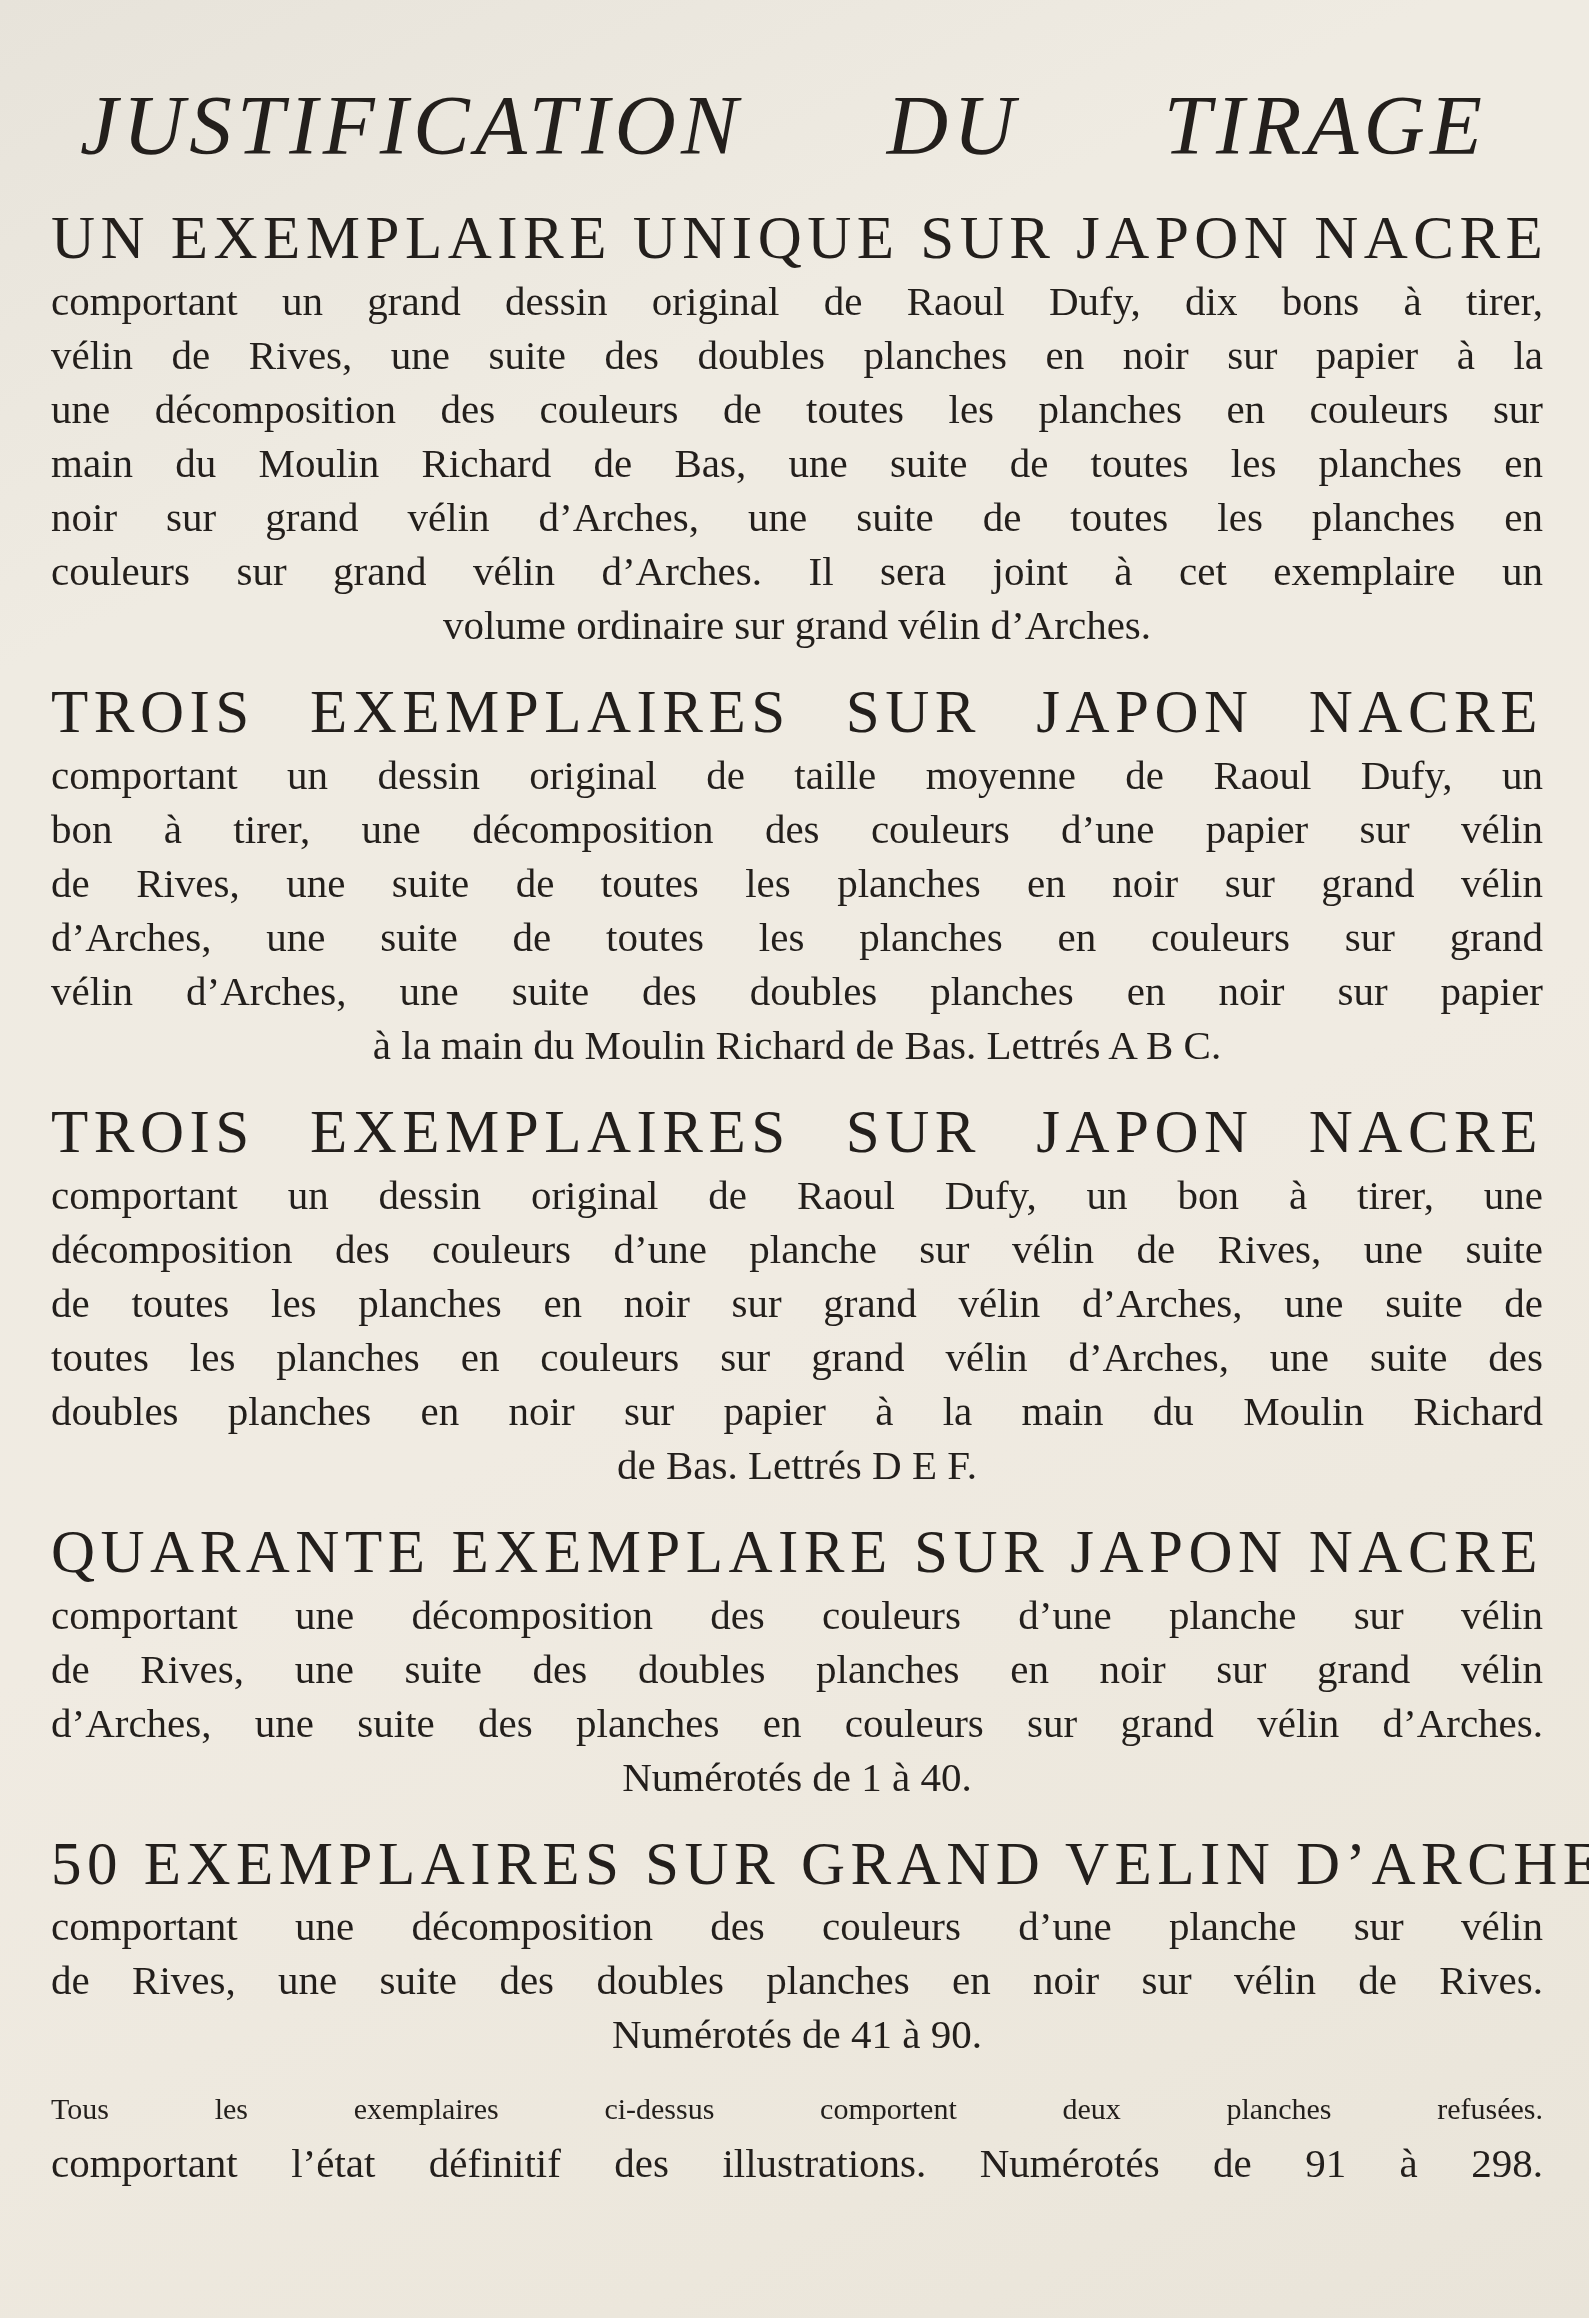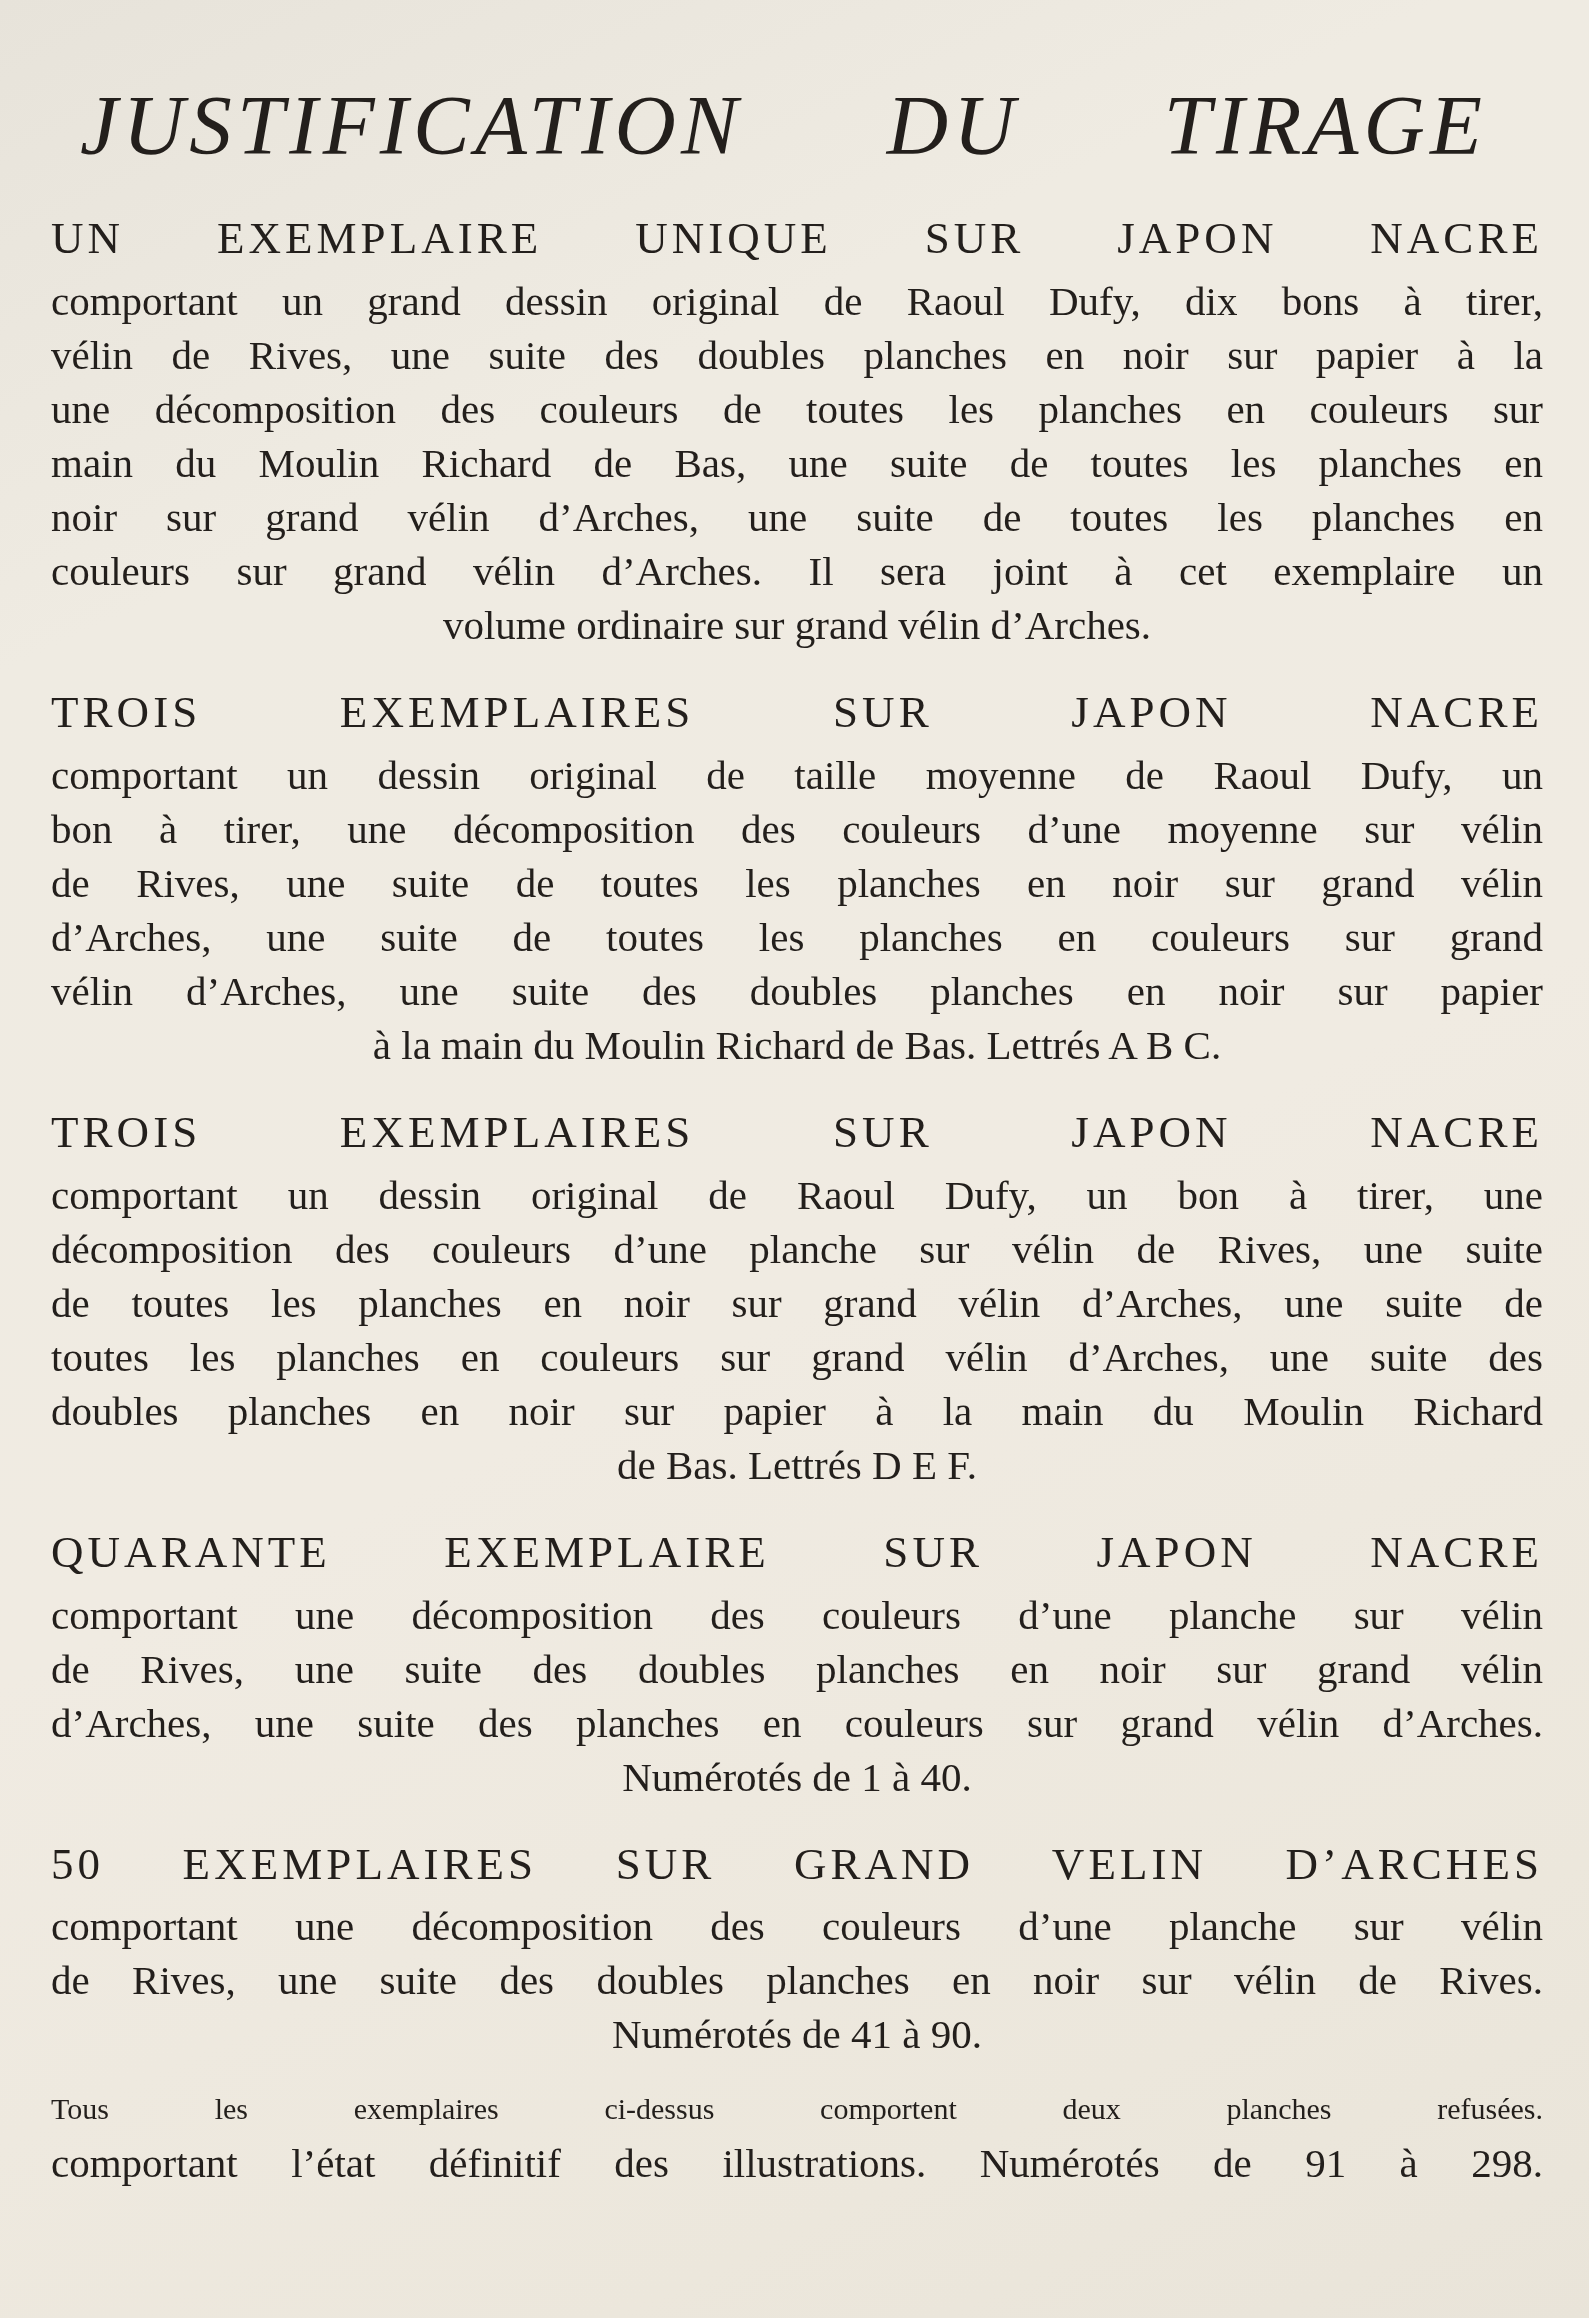--- a/index.html
+++ b/index.html
@@ -21,21 +21,21 @@
     font-style: italic;
     font-size: 85px;
     line-height: 106px;
     letter-spacing: 0.06em;
     margin: 0 56px 21px 29px;
     text-align: justify;
     text-align-last: justify;
     white-space: nowrap;
   }
   .section-heading {
-    font-size: 45px;
+    font-size: 61px;
     line-height: 62px;
     letter-spacing: 0.09em;
     margin: 29px 0 4.9px 0;
     text-align: justify;
     text-align-last: justify;
     white-space: nowrap;
   }
   .section:first-of-type .section-heading {
     margin-top: 0;
   }
@@ -74,21 +74,21 @@
     <div class="jline">une décomposition des couleurs de toutes les planches en couleurs sur</div>
     <div class="jline">main du Moulin Richard de Bas, une suite de toutes les planches en</div>
     <div class="jline">noir sur grand vélin d’Arches, une suite de toutes les planches en</div>
     <div class="jline">couleurs sur grand vélin d’Arches. Il sera joint à cet exemplaire un</div>
     <div class="cline">volume ordinaire sur grand vélin d’Arches.</div>
   </div>
 
   <div class="section">
     <div class="section-heading">TROIS EXEMPLAIRES SUR JAPON NACRE</div>
     <div class="jline">comportant un dessin original de taille moyenne de Raoul Dufy, un</div>
-    <div class="jline">bon à tirer, une décomposition des couleurs d’une moyenne sur vélin</div>
+    <div class="jline">bon à tirer, une décomposition des couleurs d’une papier sur vélin</div>
     <div class="jline">de Rives, une suite de toutes les planches en noir sur grand vélin</div>
     <div class="jline">d’Arches, une suite de toutes les planches en couleurs sur grand</div>
     <div class="jline">vélin d’Arches, une suite des doubles planches en noir sur papier</div>
     <div class="cline">à la main du Moulin Richard de Bas. Lettrés A B C.</div>
   </div>
 
   <div class="section">
     <div class="section-heading">TROIS EXEMPLAIRES SUR JAPON NACRE</div>
     <div class="jline">comportant un dessin original de Raoul Dufy, un bon à tirer, une</div>
     <div class="jline">décomposition des couleurs d’une planche sur vélin de Rives, une suite</div>

